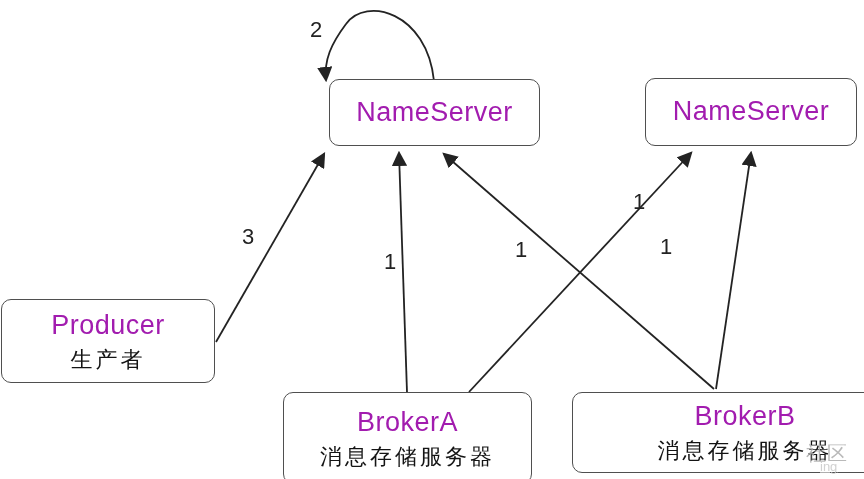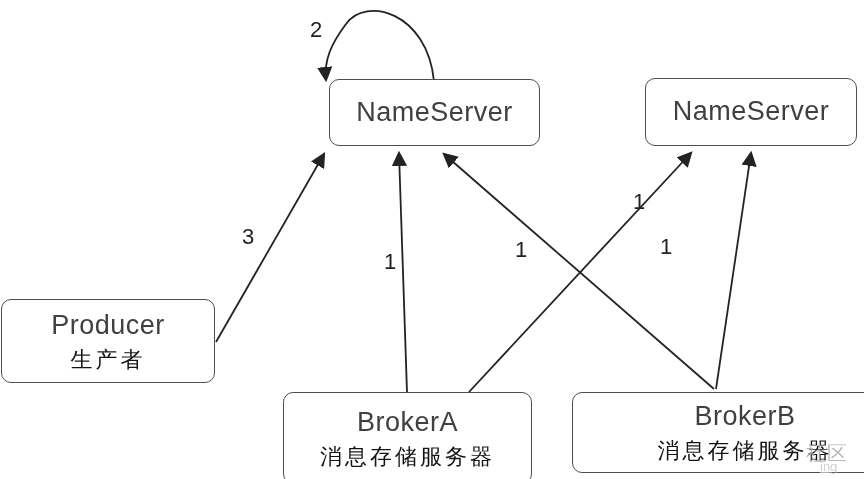--- a/index.html
+++ b/index.html
@@ -37,21 +37,21 @@
     display: flex;
     flex-direction: column;
     align-items: center;
     justify-content: center;
     box-sizing: border-box;
     text-align: center;
     line-height: 1.25;
   }
   .node .en {
     font-size: 27px;
-    color: #404040;
+    color: #a21caf;
     letter-spacing: 0.5px;
   }
   .node .cn {
     font-size: 22px;
     color: #141414;
     letter-spacing: 3px;
     margin-top: 3px;
   }
   #node-nameserver-1 { left: 329px; top: 79px;  width: 211px; height: 67px; }
   #node-nameserver-2 { left: 645px; top: 78px;  width: 212px; height: 68px; }

